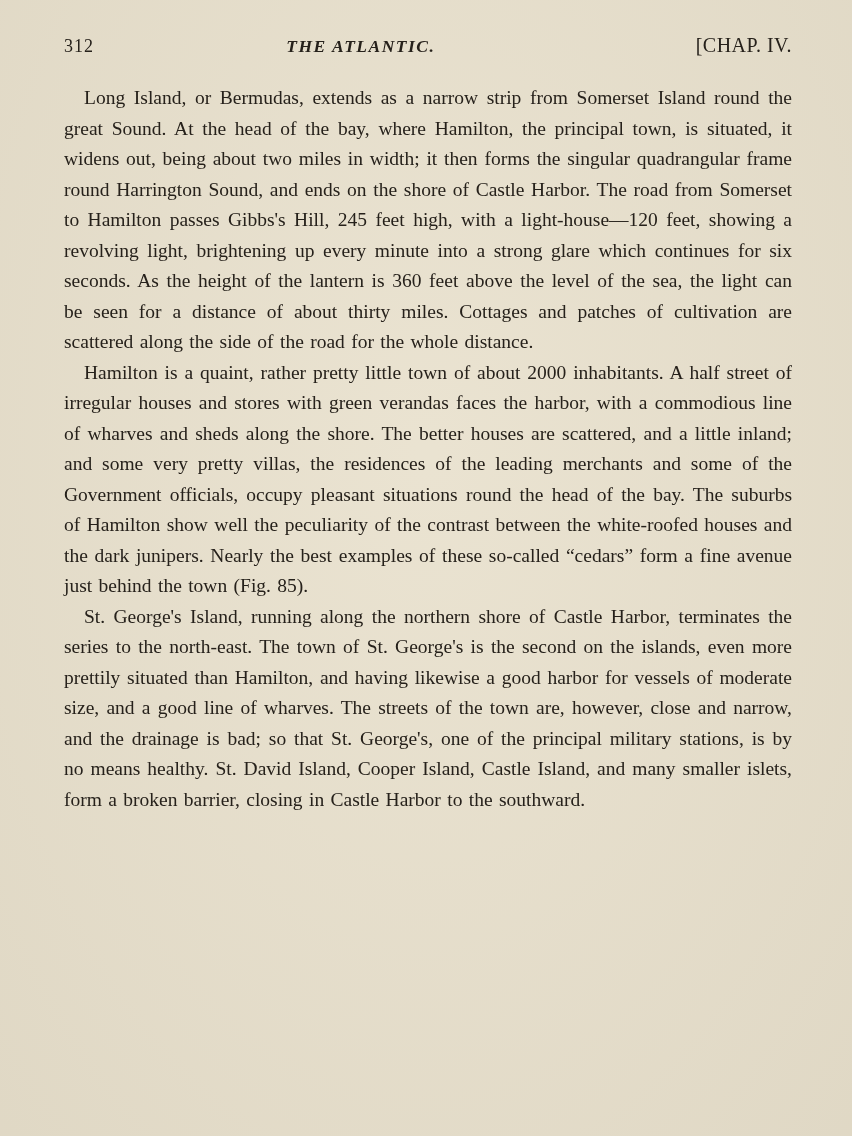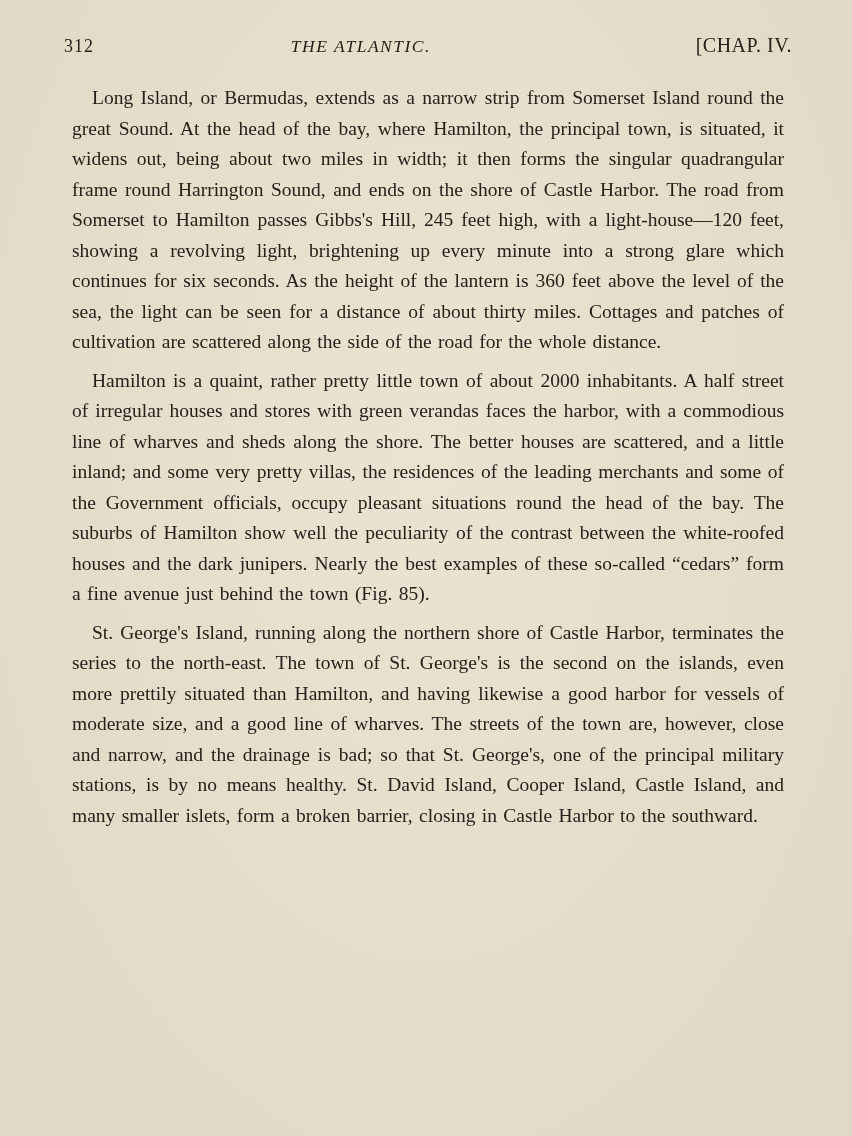--- a/index.html
+++ b/index.html
@@ -29,31 +29,31 @@
     align-items: baseline;
     font-size: 17.5px;
     margin-bottom: 26px;
   }
   .page-number {
     font-size: 18px;
     letter-spacing: 1px;
   }
   .running-title {
     font-style: italic;
-    font-weight: normal;
+    font-weight: bold;
     letter-spacing: 1.5px;
     font-size: 17.5px;
     transform: translateX(-34px);
   }
   .chapter-label {
     font-size: 20px;
     letter-spacing: 0.5px;
   }
   .body-text p {
-    margin: 8px;
+    margin: 0;
     font-size: 19.5px;
     line-height: 30.5px;
     text-align: justify;
     text-indent: 20px;
     word-spacing: 1.5px;
   }
 </style>
 </head>
 <body>
 

